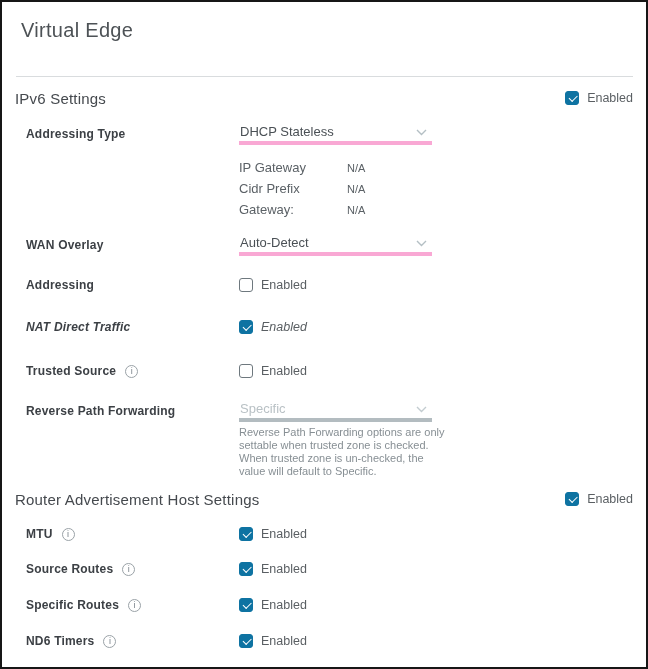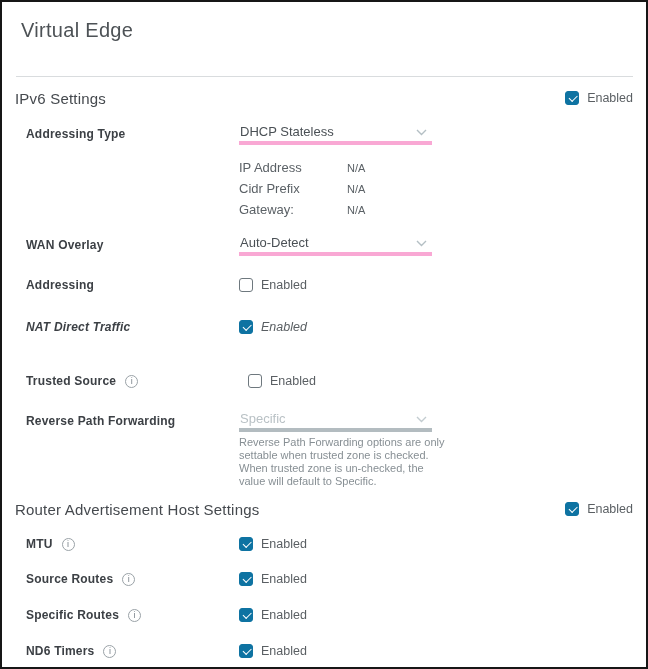--- a/index.html
+++ b/index.html
@@ -78,21 +78,21 @@
   .sub-value { font-size:11px; color:#5b6166; }
   .helper {
     margin:4px 0 0 237px; width:212px;
     font-size:11px; line-height:13px; color:#878f94;
   }
   
   .m-addr { margin-top:16px; }
   .m-wan  { margin-top:14px; }
   .m-adv  { margin-top:22px; }
   .m-nat  { margin-top:28px;font-style:italic; }
-  .m-ts   { margin-top:40px;gap:9px; }
+  .m-ts   { margin-top:30px; }
   .m-rpf  { margin-top:22px; }
   .m-sec2 { margin-top:12px; }
   .m-mtu  { margin-top:19px; }
   .m-dr   { margin-top:21px; }
   .m-sr   { margin-top:22px; }
   .m-nd6  { margin-top:22px; }
 </style>
 </head>
 <body>
 
@@ -116,21 +116,21 @@
     <div class="select">
       <span class="select-value">DHCP Stateless</span>
       <svg class="chev" width="11" height="7" viewBox="0 0 11 7">
           <path d="M1 1 L5.5 5.5 L10 1" stroke="#b4bfc4" stroke-width="1.4" fill="none"></path>
         </svg>
     </div>
   </div>
 
   <div class="subvalues">
     <div class="subrow">
-      <span class="sub-label">IP Address</span>
+      <span class="sub-label">IP Gateway</span>
       <span class="sub-value">N/A</span>
     </div>
     <div class="subrow">
       <span class="sub-label">Cidr Prefix</span>
       <span class="sub-value">N/A</span>
     </div>
     <div class="subrow">
       <span class="sub-label">Gateway:</span>
       <span class="sub-value">N/A</span>
     </div>

